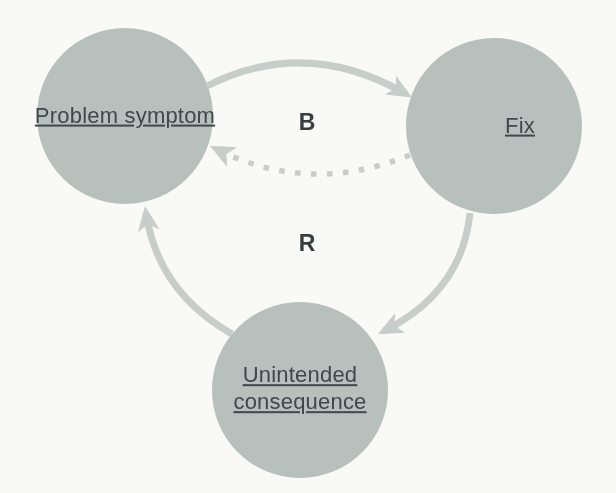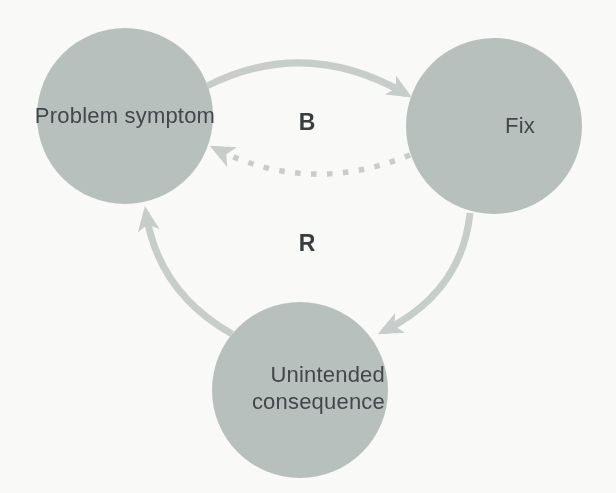--- a/index.html
+++ b/index.html
@@ -24,22 +24,23 @@
   .arrowhead-shape{fill:var(--arrow);}
   .node-label{
     position:absolute;
     transform:translate(-50%,-50%);
     text-align:center;
     color:var(--node-text);
     font-size:22px;
     letter-spacing:0.2px;
     line-height:1.22;
     white-space:nowrap;
+    text-decoration:underline;
   }
-  .node-label.wrap{white-space:normal;width:170px;text-align:right;}
+  .node-label.wrap{white-space:normal;width:170px;}
   .loop-label{
     position:absolute;
     transform:translate(-50%,-50%);
     color:var(--loop-text);
     font-size:23px;
     font-weight:bold;
   }
 </style>
 </head>
 <body>

